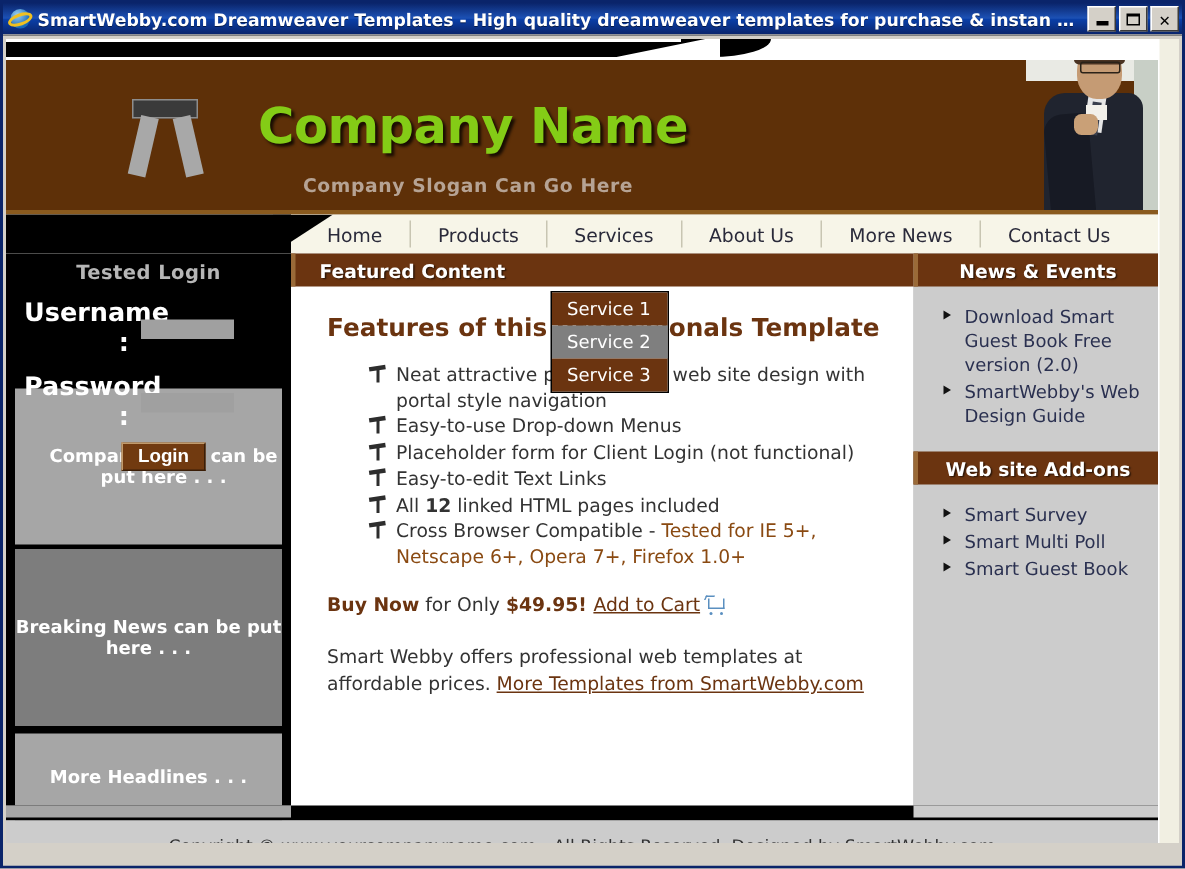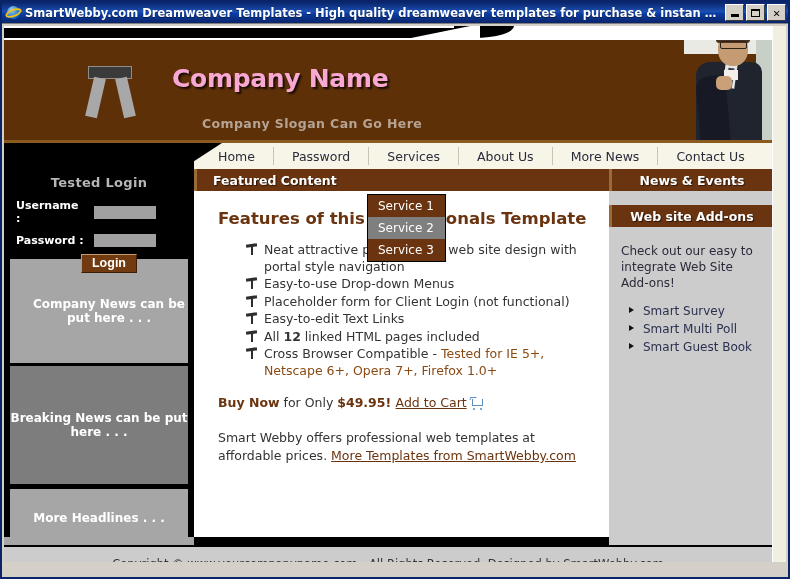--- a/index.html
+++ b/index.html
@@ -51,21 +51,21 @@
 
   .banner { position:relative; height:103px; background:#5e3008;
     border-bottom:3px solid #8a5a1e; overflow:hidden; }
   .logo-mark { position:absolute; left:78px; top:26px; width:58px; height:52px; }
   .logo-mark .cap { position:absolute; left:6px; top:0; width:44px; height:13px;
     background:#3a3a3a; border:1px solid #8d8d8d; }
   .logo-mark .leg1 { position:absolute; left:12px; top:12px; width:12px; height:40px;
     background:#a8a8a8; transform:rotate(13deg); transform-origin:top center; }
   .logo-mark .leg2 { position:absolute; left:33px; top:12px; width:12px; height:40px;
     background:#a8a8a8; transform:rotate(-13deg); transform-origin:top center; }
-  .company-name { position:absolute; left:168px; top:24px; color:#f9a8d4; font-size:25px;
+  .company-name { position:absolute; left:168px; top:24px; color:#84cc16; font-size:33px;
     font-weight:bold; letter-spacing:-.3px; text-shadow:2px 2px 2px rgba(0,0,0,.75);
     font-family:"DejaVu Sans","Liberation Sans",sans-serif; }
   .company-slogan { position:absolute; left:198px; top:76px; color:#b6a394; font-size:12.5px;
     font-weight:bold; letter-spacing:.4px; }
   .banner-photo { position:absolute; right:0; top:-16px; width:88px; height:119px;
     background:linear-gradient(170deg,#cdd4cf 0%,#cdd4cf 18%,#5e3008 18%,#5e3008 100%);
     overflow:hidden; }
   .bp-bg { position:absolute; left:0; top:0; width:88px; height:30px; background:#e9eae4; }
   .bp-wall { position:absolute; right:0; top:0; width:16px; height:119px; background:#c8cfc6; }
   .bp-head { position:absolute; left:34px; top:6px; width:30px; height:36px; border-radius:48% 48% 44% 44%;
@@ -98,21 +98,21 @@
   .nav-item:last-child { border-right:none; }
 
   
   .body3 { position:relative; height:368px; background:#b3b3b3; }
 
   .col-left { position:absolute; left:0; top:0; width:190px; height:368px; background:#000; }
   .login-box { position:relative; padding-top:6px; height:90px; }
   .login-title { text-align:center; color:#b6b6b6; font-size:13px; font-weight:bold;
     letter-spacing:.3px; }
   .lr { display:flex; align-items:center; margin-top:9px; padding-left:12px; }
-  .lr label { color:#fff; font-size:11px; font-weight:bold; width:78px; 
+  .lr label { color:#fff; font-size:17px; font-weight:bold; width:78px; text-align:right;
     padding-right:8px; }
   .lr input { width:62px; height:13px; background:#a0a0a0; border:0; outline:none; }
   .login-btn-row { display:flex; justify-content:flex-end; padding-right:57px; margin-top:7px; }
   .login-btn { background:#713a10; color:#fff; font-size:12.5px; font-weight:bold;
     padding:1px 10px 2px; border:1px solid; border-color:#c19a6b #3a1d06 #3a1d06 #c19a6b;
     cursor:pointer; }
   .newsbox { width:178px; margin-left:6px; color:#fff; font-size:12px; font-weight:bold;
     text-align:center; display:flex; align-items:center; justify-content:center; }
   .nb1 { height:104px; background:#a6a6a6;padding-left:20px; }
   .nb2 { height:118px; background:#7d7d7d; margin-top:3px; }
@@ -232,21 +232,21 @@
             <i class="bp-head"></i>
               <i class="bp-hair"></i>
               <i class="bp-glass"></i>
           </div>
         </div>
 
         <div class="navrow">
           <span class="nav-left-black"></span>
           <div class="nav">
             <div class="nav-item">Home</div>
-            <div class="nav-item">Password</div>
+            <div class="nav-item">Products</div>
             <div class="nav-item">Services</div>
             <div class="nav-item">About Us</div>
             <div class="nav-item">More News</div>
             <div class="nav-item">Contact Us</div>
           </div>
         </div>
 
         <div class="body3">
 
           <div class="dropdown">
@@ -329,23 +329,32 @@
               </div>
 
               <div class="blurb">
                 <span>Smart Webby offers professional web templates at affordable prices. </span><a href="#">More Templates from SmartWebby.com</a>
               </div>
             </div>
           </div>
 
           <div class="col-right">
             <div class="bar-right">News &amp; Events</div>
+            <ul class="rlinks">
+              <li>
+                <span class="arw"></span>
+                <span>Download Smart Guest Book Free version (2.0)</span>
+              </li>
+              <li>
+                <span class="arw"></span>
+                <span>SmartWebby's Web Design Guide</span>
+              </li>
+            </ul>
             <div class="right-gap"></div>
             <div class="bar-right">Web site Add-ons</div>
-            <div class="r-intro">Check out our easy to integrate Web Site Add-ons!</div>
             <ul class="rlinks">
               <li>
                 <span class="arw"></span>
                 <span>Smart Survey</span>
               </li>
               <li>
                 <span class="arw"></span>
                 <span>Smart Multi Poll</span>
               </li>
               <li>

